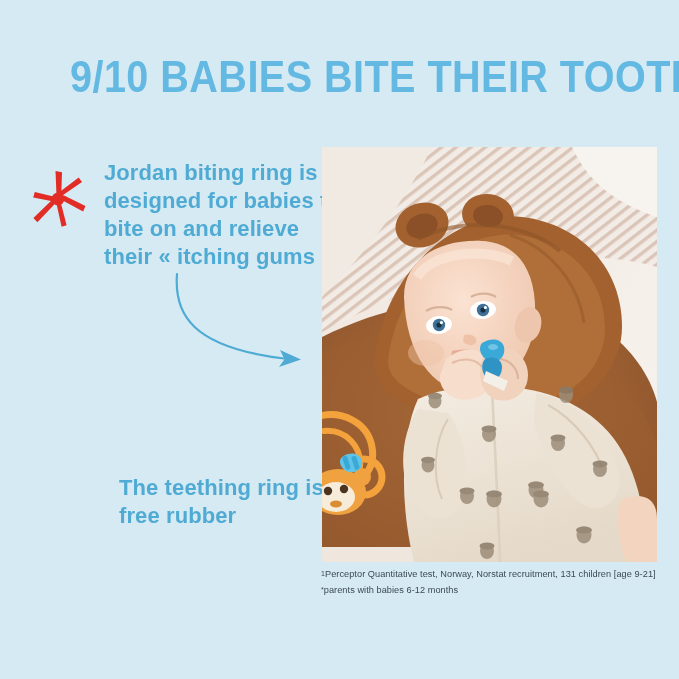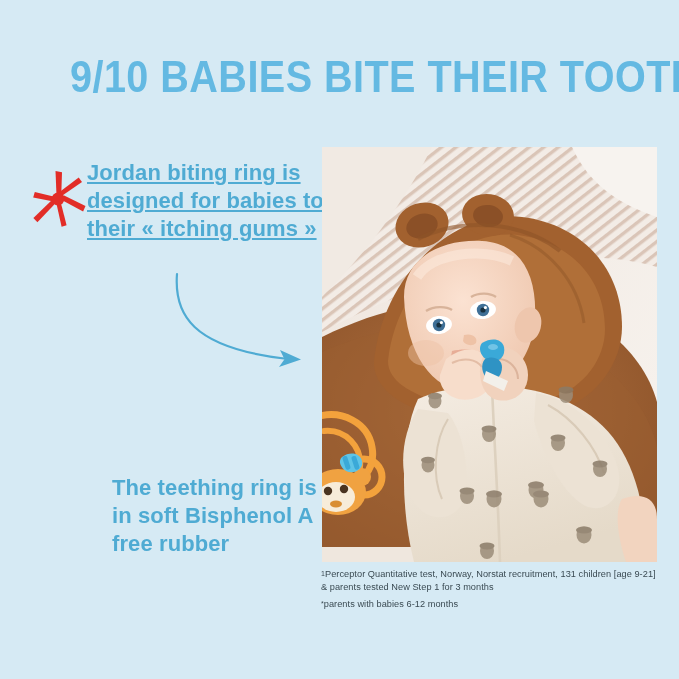--- a/index.html
+++ b/index.html
@@ -46,27 +46,26 @@
   .copy {
     position: absolute;
     color: #4fabd3;
     font-family: "Liberation Sans Narrow", "Liberation Sans", sans-serif;
     font-weight: bold;
     font-size: 22px;
     line-height: 28px;
     letter-spacing: 0.1px;
   }
   #copy-top {
-    left: 87px;
+    left: 104px;
     top: 159px;
     width: 230px;
-    text-decoration: underline;
   }
   #copy-bottom {
-    left: 112px;
+    left: 119px;
     top: 474px;
     width: 215px;
   }
   .copy .line { display: block; white-space: nowrap; }
 
   
   #arrow {
     position: absolute;
     left: 160px;
     top: 268px;
@@ -119,33 +118,33 @@
         <path d="M30.4 33.2 L27.0 30.0 L6.4 50.0 L10.4 54.3 Z"></path>
         <path d="M31.4 30.2 L28.6 26.9 L51.7 9.4 L55.0 13.9 Z"></path>
         <circle cx="31" cy="31" r="6.4"></circle>
       </g>
     </svg>
   </div>
 
   <div class="copy" id="copy-top">
     <span class="line">Jordan biting ring is</span>
     <span class="line">designed for babies to</span>
+    <span class="line">bite on and relieve</span>
     <span class="line">their « itching gums »</span>
   </div>
 
   <div id="arrow">
     <svg viewBox="0 0 150 105" width="150" height="105" aria-hidden="true">
       <path d="M17 6 C 14 45, 30 80, 128 91" fill="none" stroke="#4fabd3" stroke-width="2.2" stroke-linecap="round"></path>
       <path d="M120 82 L141 91.5 L119 99 L124.5 91.3 Z" fill="#4fabd3"></path>
     </svg>
   </div>
 
   <div class="copy" id="copy-bottom">
     <span class="line">The teething ring is</span>
-    <span class="line">in soft Bisphenol A</span>
     <span class="line">free rubber</span>
   </div>
 
   <div id="photo">
     <svg viewBox="0 0 335 415" width="335" height="415" aria-hidden="true">
       <defs>
         <linearGradient id="bedg" x1="0" y1="0" x2="1" y2="0.6">
           <stop offset="0" stop-color="#efe6de"></stop>
           <stop offset="1" stop-color="#f6f1ec"></stop>
         </linearGradient>
@@ -283,17 +282,16 @@
 
         <path d="M300 352 C 322 344, 335 352, 335 372 L335 415 L304 415 C 296 392, 292 364, 300 352 Z" fill="#f2d4bf"></path>
 
         <rect x="0" y="0" width="335" height="415" fill="none"></rect>
       </g>
     </svg>
   </div>
 
   <div id="footnotes">
     <span class="fn"><span class="fn-mark">1</span><span>Perceptor Quantitative test, Norway, Norstat recruitment, 131 children  [age 9-21]</span></span>
-    <span class="fn"><span>&amp; parents tested New Step 1 for 3 months</span></span>
     <span class="fn fn-gap"><span class="fn-mark">*</span><span>parents with babies 6-12 months</span></span>
   </div>
 
 </div>
 
 </body></html>

